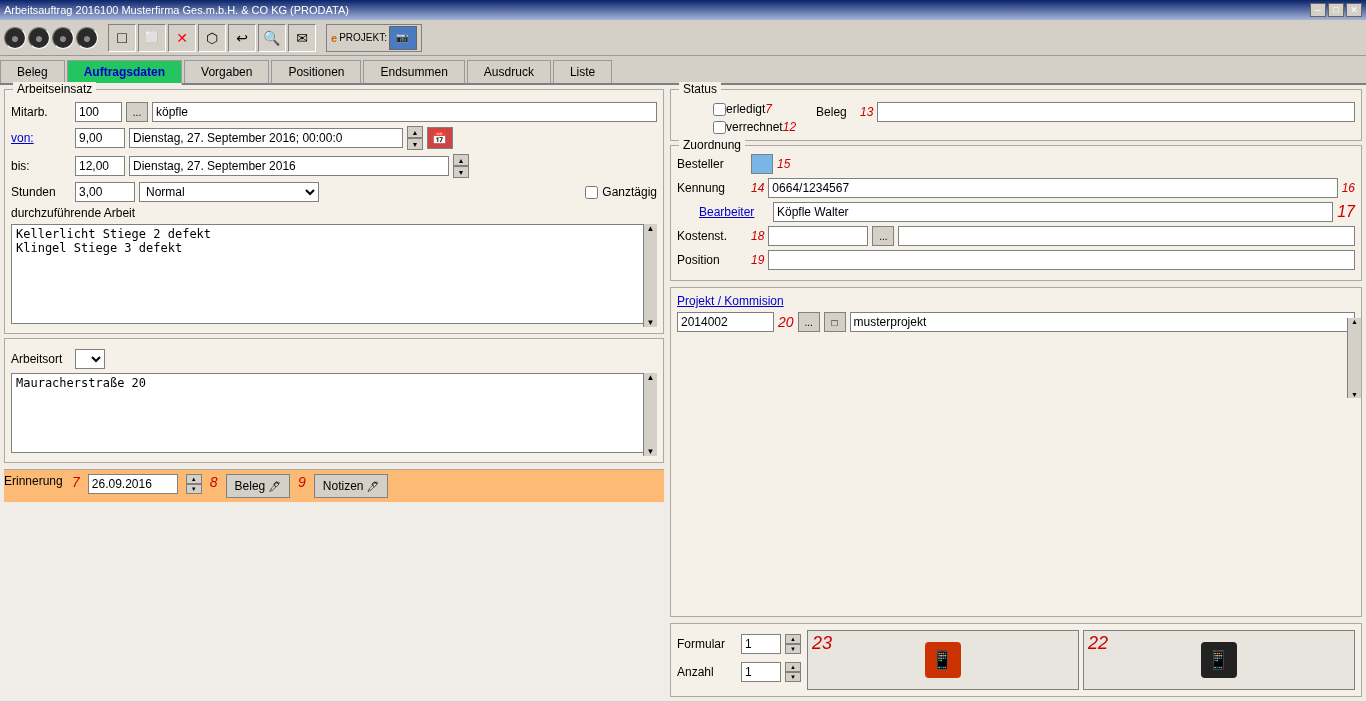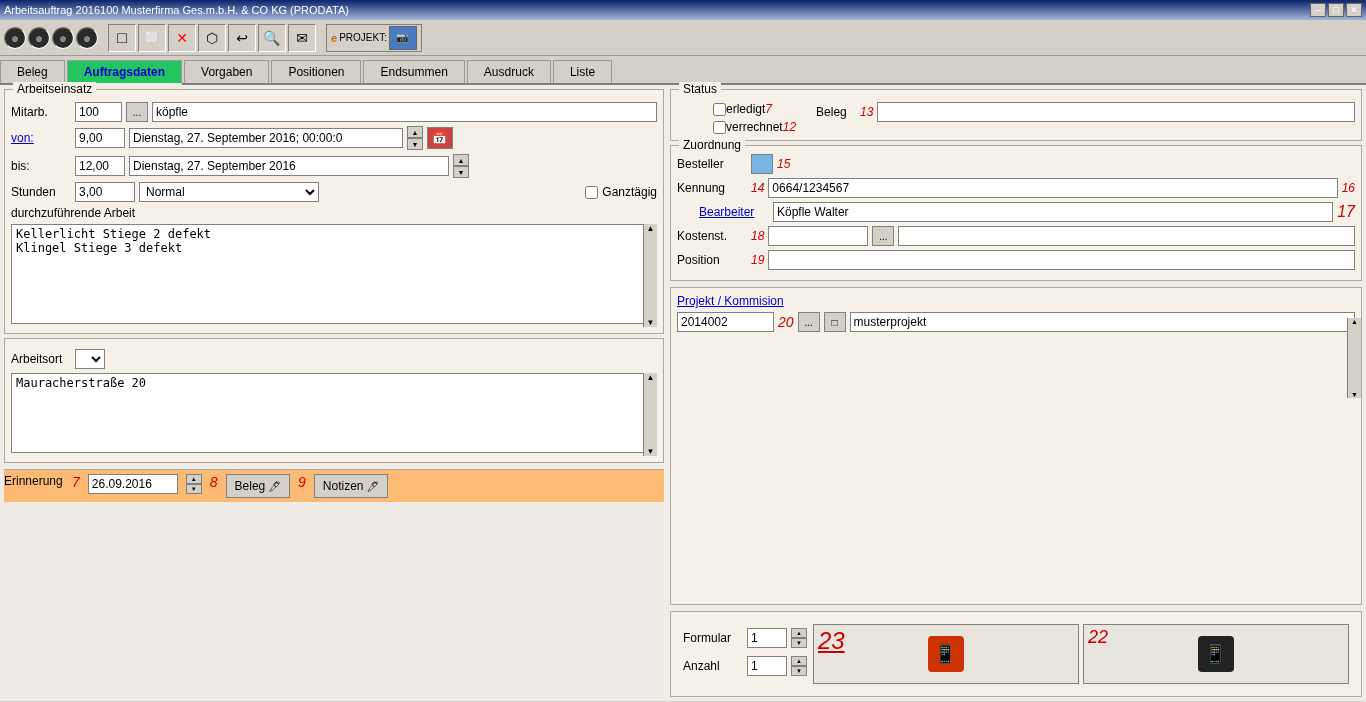--- a/index.html
+++ b/index.html
@@ -478,21 +478,21 @@
         <div class="browse-btn">...</div>
         <div class="browse-btn" style="font-size:10px;">□</div>
         <input class="input-field" type="text" value="musterprojekt" style="flex: 1 1 0%;">
         <div style="width:14px;height:80px;background:#d4d0c8;border-left:1px solid #808080;position:absolute;right:0;top:30px;display:flex;flex-direction:column;justify-content:space-between;">
           <div style="font-size:7px;text-align:center;">▲</div>
           <div style="font-size:7px;text-align:center;">▼</div>
         </div>
       </div>
     </div>
 
-    <div class="formular-section" style="margin-top:2px;border:1px solid #b0a898;background:#f5f0e8;padding:12px;align-items:center;">
+    <div class="formular-section" style="margin-top:2px;border:1px solid #b0a898;background:#f5f0e8;padding:6px;align-items:center;">
       <div class="formular-left">
         <div class="form-row">
           <span class="form-label" style="min-width:60px;">Formular</span>
           <input class="input-field" type="text" value="1" style="width: 40px;">
           <div style="display:flex;flex-direction:column;">
             <div class="spin-btn" style="height:10px;font-size:6px;">▲</div>
             <div class="spin-btn" style="height:10px;font-size:6px;">▼</div>
           </div>
         </div>
         <div class="form-row">
@@ -501,21 +501,21 @@
           <div style="display:flex;flex-direction:column;">
             <div class="spin-btn" style="height:10px;font-size:6px;">▲</div>
             <div class="spin-btn" style="height:10px;font-size:6px;">▼</div>
           </div>
         </div>
       </div>
 
       <div class="print-buttons">
 
         <div class="print-btn" style="background:#e8e4de;position:relative;">
-          <span class="red-number" style="font-size:24px;position:absolute;top:2px;left:4px;text-decoration:underline;">23</span>
+          <span class="red-number" style="font-size:18px;position:absolute;top:2px;left:4px;">23</span>
           <div style="width:36px;height:36px;background:#cc3300;border-radius:4px;display:flex;align-items:center;justify-content:center;">
             <span style="color:white;font-size:18px;">📱</span>
           </div>
         </div>
 
         <div class="print-btn" style="background:#e8e4de;position:relative;">
           <span class="red-number" style="font-size:18px;position:absolute;top:2px;left:4px;">22</span>
           <div style="width:36px;height:36px;background:#222;border-radius:4px;display:flex;align-items:center;justify-content:center;">
             <span style="color:white;font-size:18px;">📱</span>
           </div>

